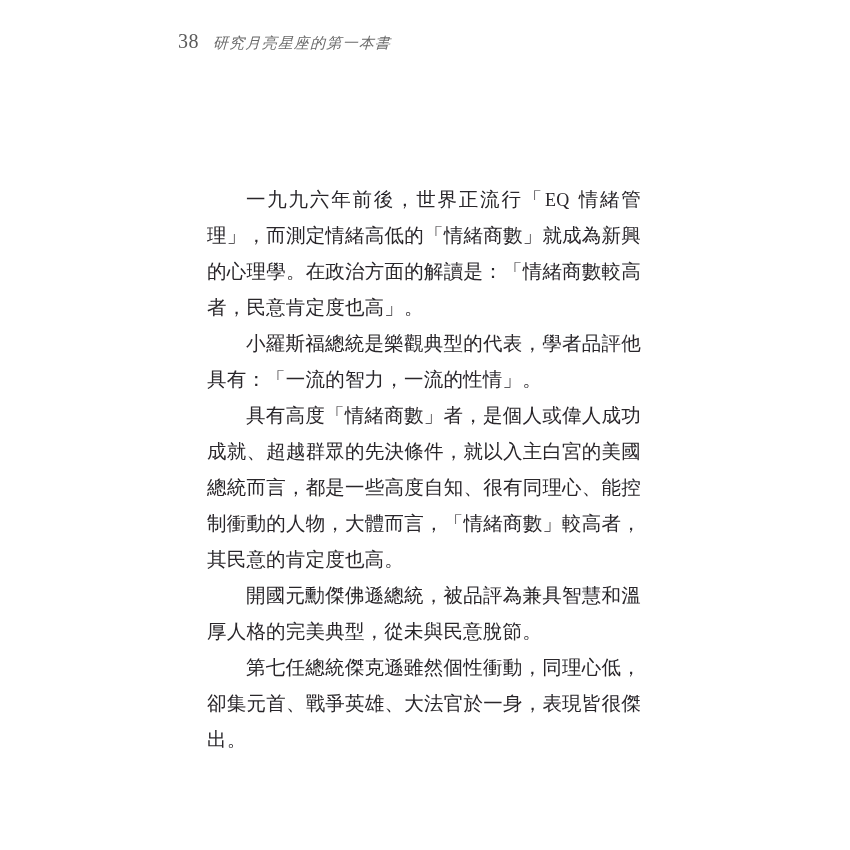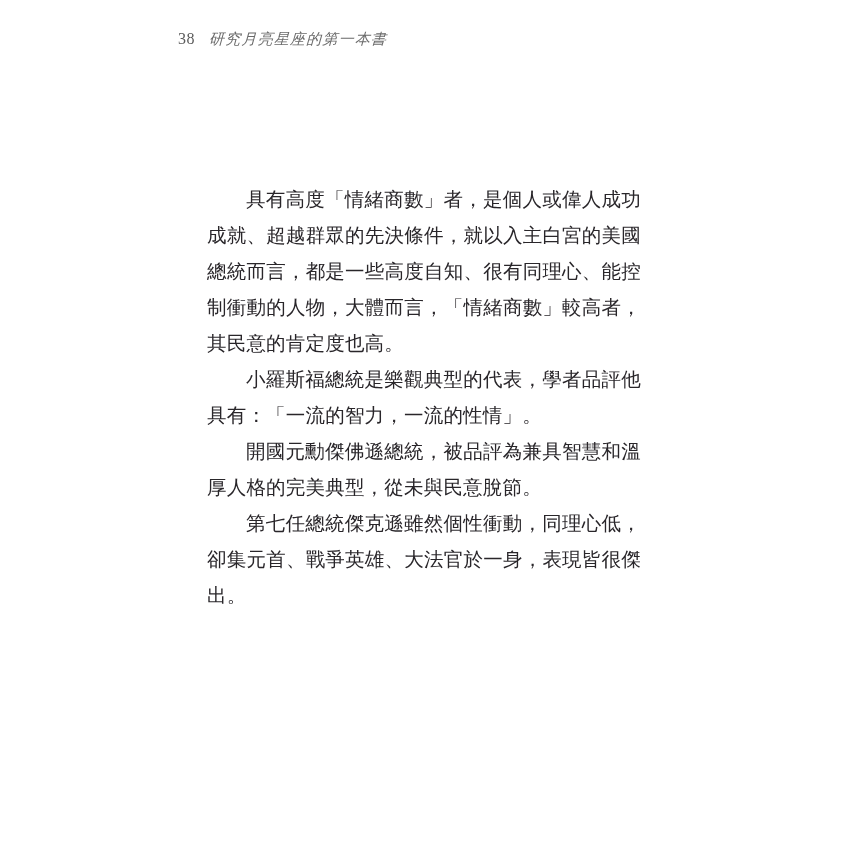--- a/index.html
+++ b/index.html
@@ -25,21 +25,21 @@
   .running-head {
     position: absolute;
     left: 178px;
     top: 30px;
     display: flex;
     align-items: baseline;
     white-space: nowrap;
   }
   .folio {
     font-family: "Liberation Serif", "DejaVu Serif", serif;
-    font-size: 16px;
+    font-size: 20px;
     color: #5b5b5b;
     letter-spacing: 0.5px;
   }
   .head-title {
     font-family: "DejaVu Serif", "Liberation Serif", serif;
     font-size: 15px;
     color: #6a6a6a;
     margin-left: 14px;
     letter-spacing: 1.2px;
     font-style: italic;
@@ -98,19 +98,20 @@
 
 <div class="page">
 
   <div class="running-head">
     <span class="folio">38</span>
     <span class="head-title">研究月亮星座的第一本書</span>
   </div>
 
 
   <div class="body-block">
+    <p class="para indent">一九九六年前後，世界正流行「<span class="latin">EQ</span> 情緒管理」，而測定情緒高低的「情緒商數」就成為新興的心理學。在政治方面的解讀是：「情緒商數較高者，民意肯定度也高」。</p>
+    <p class="para indent">小羅斯福總統是樂觀典型的代表，學者品評他具有：「一流的智力，一流的性情」。</p>
     <p class="para indent">具有高度「情緒商數」者，是個人或偉人成功成就、超越群眾的先決條件，就以入主白宮的美國總統而言，都是一些高度自知、很有同理心、能控制衝動的人物，大體而言，「情緒商數」較高者，其民意的肯定度也高。</p>
-    <p class="para indent">小羅斯福總統是樂觀典型的代表，學者品評他具有：「一流的智力，一流的性情」。</p>
     <p class="para indent">開國元勳傑佛遜總統，被品評為兼具智慧和溫厚人格的完美典型，從未與民意脫節。</p>
     <p class="para indent">第七任總統傑克遜雖然個性衝動，同理心低，卻集元首、戰爭英雄、大法官於一身，表現皆很傑出。</p>
   </div>
 
 </div>
 
 </body></html>

